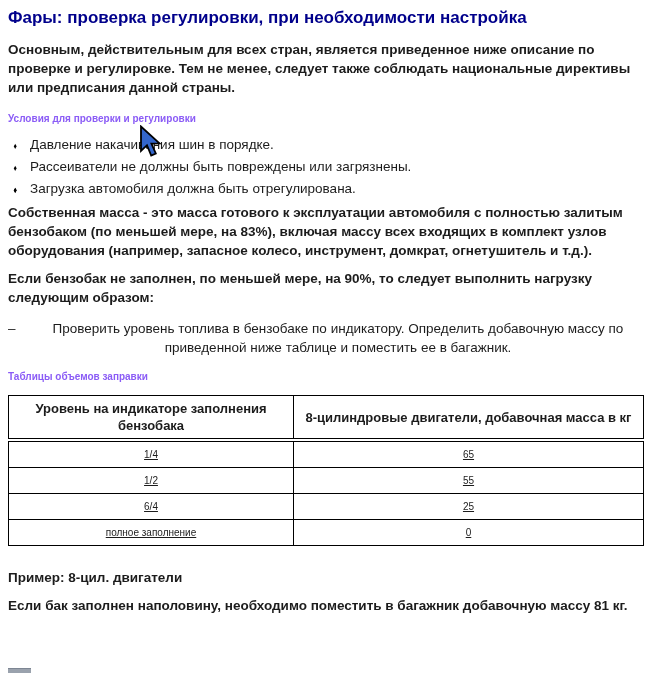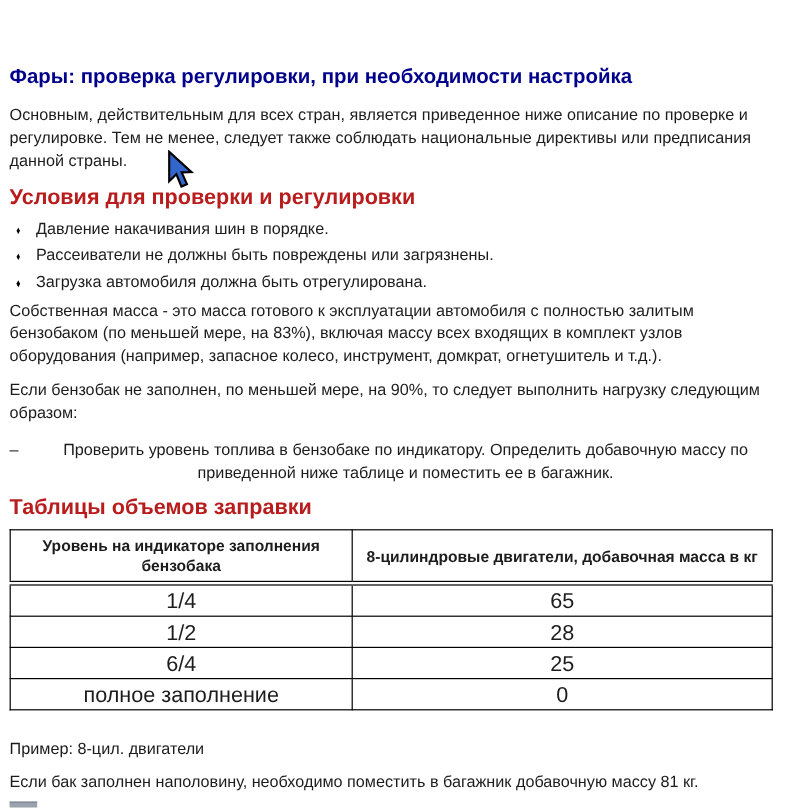--- a/index.html
+++ b/index.html
@@ -8,37 +8,36 @@
     background:#ffffff;
     font-family:"Liberation Sans","DejaVu Sans",sans-serif;
     color:#1c1c1c;
     position:relative;
     overflow:hidden;
   }
   .content{
     padding:8px 26px 0 8px;
     font-size:13.5px;
     line-height:19px;
-    margin-top:46px;
   }
   h1{
     font-size:17px;
     line-height:20px;
     font-weight:bold;
     color:#00008b;
     margin:0 0 12px 0;
   }
   h2{
-    font-size:18px;
+    font-size:10px;
     line-height:19px;
     font-weight:bold;
-    color:#b91c1c;
+    color:#8b5cf6;
     margin:0 0 9px 0;
   }
-  p{margin:0 0 12px 0;}
+  p{margin:0 0 12px 0;font-weight:bold;}
   p.tight{margin-bottom:9px;}
   ul.diamond-list{
     list-style:none;
     margin:0 0 4px 0;
     padding:0;
   }
   ul.diamond-list li{
     position:relative;
     padding-left:22px;
     line-height:16px;
@@ -75,23 +74,24 @@
     padding:3px 6px;
   }
   table.fill-table th{
     font-size:13px;
     line-height:17px;
     font-weight:bold;
     height:36px;
     border-bottom:4px double #000;
   }
   table.fill-table td{
-    font-size:18px;
+    font-size:10px;
     height:19px;
     line-height:18px;
+    text-decoration:underline;
   }
   table.fill-table col.c1{width:285px;}
   table.fill-table col.c2{width:350px;}
   .example-label{margin:0 0 9px 0;}
   .final-line{margin:0;}
   .cursor{
     position:absolute;
     left:139px;top:125px;
     z-index:10;
     pointer-events:none;
@@ -156,21 +156,21 @@
         <th>8-цилиндровые двигатели, добавочная масса в кг</th>
       </tr>
     </thead>
     <tbody>
       <tr>
         <td>1/4</td>
         <td>65</td>
       </tr>
       <tr>
         <td>1/2</td>
-        <td>28</td>
+        <td>55</td>
       </tr>
       <tr>
         <td>6/4</td>
         <td>25</td>
       </tr>
       <tr>
         <td>полное заполнение</td>
         <td>0</td>
       </tr>
     </tbody>

